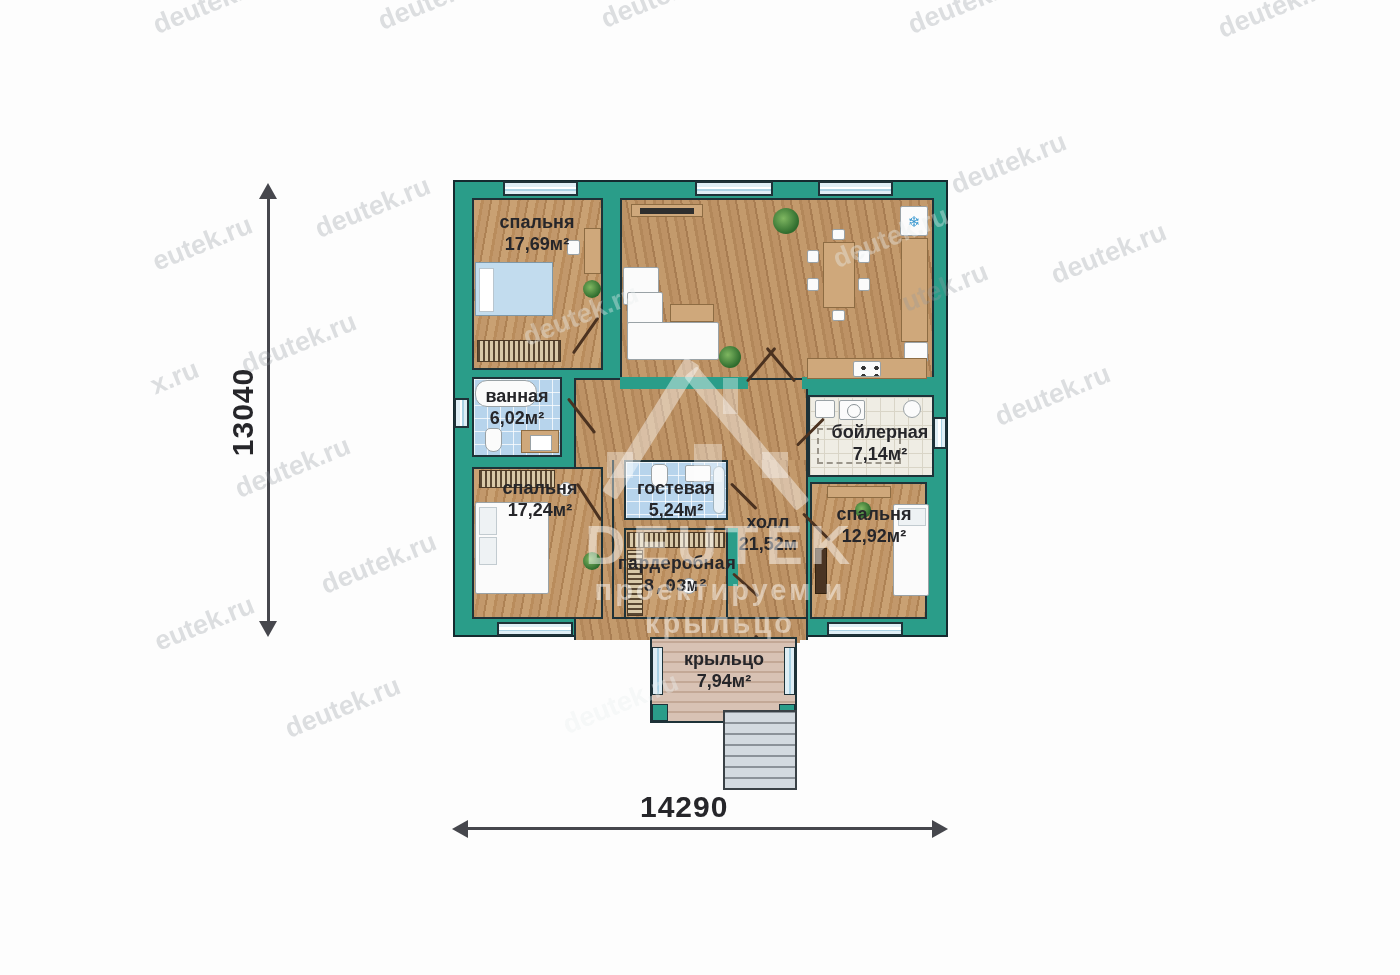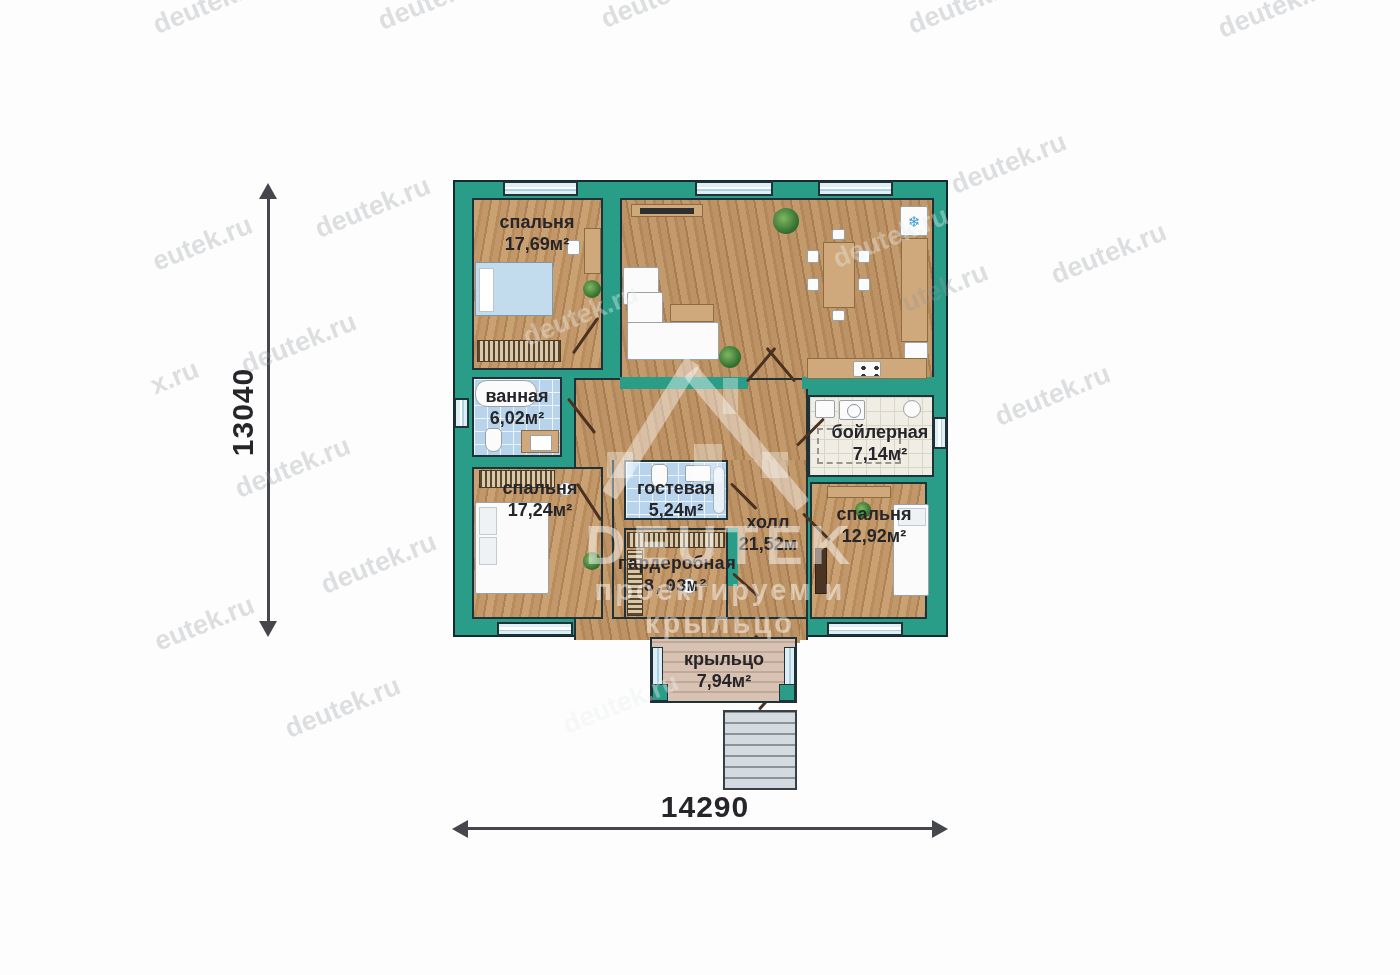--- a/index.html
+++ b/index.html
@@ -51,21 +51,21 @@
   
   .furn{position:absolute;box-sizing:border-box;z-index:15;}
   .white{background:#fbfbfb;border:1px solid #9aa2a6;border-radius:2px;}
   .tan{background:#cfa87b;border:1px solid #8d6c43;}
   .hatch-h{background:repeating-linear-gradient(90deg,#594732 0 2px,#d9c9a8 2px 5px);border:1px solid #4c3a26;}
   .hatch-v{background:repeating-linear-gradient(0deg,#594732 0 2px,#d9c9a8 2px 5px);border:1px solid #4c3a26;}
   .plant{border-radius:50%;background:radial-gradient(circle at 40% 40%,#7fb761,#2e6b2d 70%);border:none;}
   .door{position:absolute;width:44px;height:3px;background:#4b3220;transform-origin:0 50%;z-index:18;border-radius:2px;}
 
   
-  .porch{position:absolute;left:650px;top:637px;width:147px;height:66px;z-index:6;
+  .porch{position:absolute;left:650px;top:637px;width:147px;height:86px;z-index:6;
          background:repeating-linear-gradient(0deg,#d8c2b4 0 8px,#c3a896 8px 10px);
          border:2px solid #1e3238;box-sizing:border-box;}
   .stairs{position:absolute;left:723px;top:710px;width:74px;height:80px;z-index:6;
           background:repeating-linear-gradient(0deg,#d3dae0 0 9px,#8b9299 9px 11px);
           border:2px solid #3a4146;box-sizing:border-box;}
 
   
   .logo-layer{position:absolute;left:0;top:0;z-index:30;pointer-events:none;}
   .roof{position:absolute;background:rgba(255,255,255,0.42);border-radius:3px;height:17px;transform-origin:0 0;}
   .logo-block{position:absolute;background:rgba(255,255,255,0.35);}
@@ -264,15 +264,15 @@
   </div>
 
   <div class="dim-line-v" style="left:267px;top:196px;height:428px;"></div>
   <div class="tri" style="left:259px;top:183px;border-left:9px solid transparent;border-right:9px solid transparent;border-bottom:16px solid #46474d;"></div>
   <div class="tri" style="left:259px;top:621px;border-left:9px solid transparent;border-right:9px solid transparent;border-top:16px solid #46474d;"></div>
   <div class="dim-label" style="left:183px;top:395px;transform:rotate(-90deg);transform-origin:center;width:120px;text-align:center;">13040</div>
 
   <div class="dim-line-h" style="left:466px;top:827px;width:468px;"></div>
   <div class="tri" style="left:452px;top:820px;border-top:9px solid transparent;border-bottom:9px solid transparent;border-right:16px solid #46474d;"></div>
   <div class="tri" style="left:932px;top:820px;border-top:9px solid transparent;border-bottom:9px solid transparent;border-left:16px solid #46474d;"></div>
-  <div class="dim-label" style="left:640px;top:790px;width:130px;text-align:center;">14290</div>
+  <div class="dim-label" style="left:640px;top:790px;width:130px;text-align:left;">14290</div>
 
 </div>
 
 </body></html>

